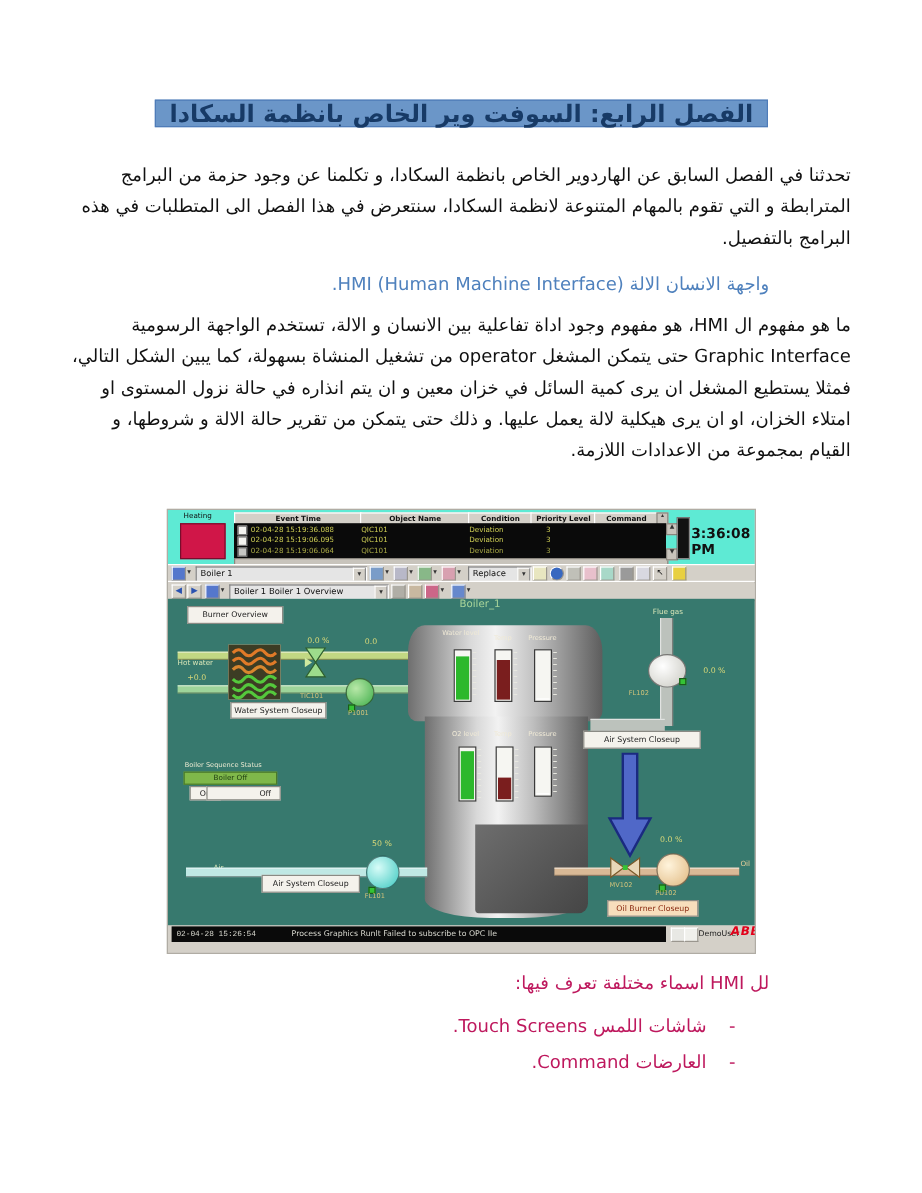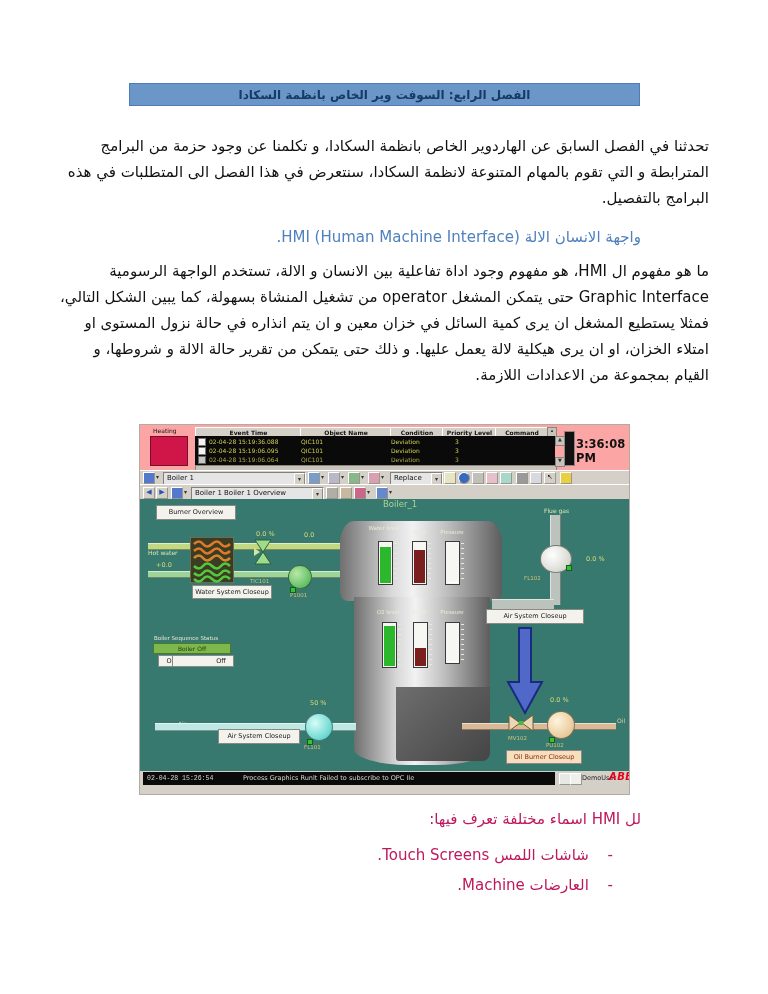--- a/index.html
+++ b/index.html
@@ -3,21 +3,21 @@
 <meta charset="utf-8">
 <style>
   html,body{margin:0;padding:0;background:#fff;}
   .page{position:relative;width:768px;height:994px;background:#ffffff;overflow:hidden;
         font-family:"DejaVu Sans",sans-serif;color:#1a1a1a;}
   .abs{position:absolute;}
 
   
   .chapter-bar{left:129px;top:83px;width:509px;height:21px;background:#6b96c8;
     border:1px solid #4f7cb8;display:flex;align-items:center;justify-content:center;}
-  .chapter-bar span{font-size:12px;font-weight:bold;color:#173a66;}
+  .chapter-bar span{font-size:20px;font-weight:bold;color:#173a66;}
   .para{font-size:15px;line-height:26px;text-align:right;direction:rtl;color:#111;}
   .hmi-heading{font-size:15px;color:#4f81bd;direction:ltr;text-align:right;}
   .bullet-line{font-size:15px;direction:rtl;text-align:right;color:#be185d;}
   .bullet-line .dash{margin-left:14px;}
 
   
   .shot{left:139px;top:424px;width:489px;height:369px;background:#d4d0c8;
     border:1px solid #b0aca4;font-family:"DejaVu Sans","Liberation Sans",sans-serif;overflow:hidden;}
   .tinytxt{font-size:6px;line-height:7px;color:#111;}
   .alarm-table{background:#0a0a0a;}
@@ -66,21 +66,21 @@
   </div>
 
   <div class="abs hmi-heading" style="left:120px;top:228px;width:521px;" dir="ltr">.HMI (Human Machine Interface) واجهة الانسان الالة</div>
 
   <div class="abs para" style="left:59px;top:133px;width:650px;" dir="rtl">تحدثنا في الفصل السابق عن الهاردوير الخاص بانظمة السكادا، و تكلمنا عن وجود حزمة من البرامج المترابطة و التي تقوم بالمهام المتنوعة لانظمة السكادا، سنتعرض في هذا الفصل الى المتطلبات في هذه البرامج بالتفصيل.</div>
 
   <div class="abs para" style="left:59px;top:258px;width:650px;" dir="rtl">ما هو مفهوم ال HMI، هو مفهوم وجود اداة تفاعلية بين الانسان و الالة، تستخدم الواجهة الرسومية Graphic Interface حتى يتمكن المشغل operator من تشغيل المنشاة بسهولة، كما يبين الشكل التالي، فمثلا يستطيع المشغل ان يرى كمية السائل في خزان معين و ان يتم انذاره في حالة نزول المستوى او امتلاء الخزان، او ان يرى هيكلية لالة يعمل عليها. و ذلك حتى يتمكن من تقرير حالة الالة و شروطها، و القيام بمجموعة من الاعدادات اللازمة.</div>
 
   <div class="abs shot">
 
-    <div class="abs" style="left:0;top:0;width:489px;height:45px;background:#fca5a5;">
+    <div class="abs" style="left:0;top:0;width:489px;height:45px;background:#5eead4;">
       <div class="abs tinytxt" style="left:13px;top:2px;">Heating</div>
       <div class="abs" style="left:10px;top:11px;width:36px;height:28px;background:#d01648;border:1px solid #7a0c2c;"></div>
 
       <div class="abs alarm-hdr" style="left:55px;top:2px;width:105px;height:9px;">Event Time</div>
       <div class="abs alarm-hdr" style="left:160px;top:2px;width:90px;height:9px;">Object Name</div>
       <div class="abs alarm-hdr" style="left:250px;top:2px;width:52px;height:9px;">Condition</div>
       <div class="abs alarm-hdr" style="left:302px;top:2px;width:53px;height:9px;">Priority Level</div>
       <div class="abs alarm-hdr" style="left:355px;top:2px;width:52px;height:9px;">Command</div>
       <div class="abs scroll" style="left:407px;top:2px;width:8px;height:9px;">▴</div>
 
@@ -290,16 +290,16 @@
   </div>
 
   <div class="abs bullet-line" style="left:128px;top:810px;width:513px;" dir="rtl">لل HMI اسماء مختلفة تعرف فيها:</div>
 
   <div class="abs bullet-line" style="left:156px;top:846px;width:457px;" dir="rtl">
     <span class="dash">-</span>
     <span>شاشات اللمس Touch Screens.</span>
   </div>
   <div class="abs bullet-line" style="left:156px;top:876px;width:457px;" dir="rtl">
     <span class="dash">-</span>
-    <span>العارضات Machine.</span>
+    <span>العارضات Command.</span>
   </div>
 
 </div>
 
 </body></html>

